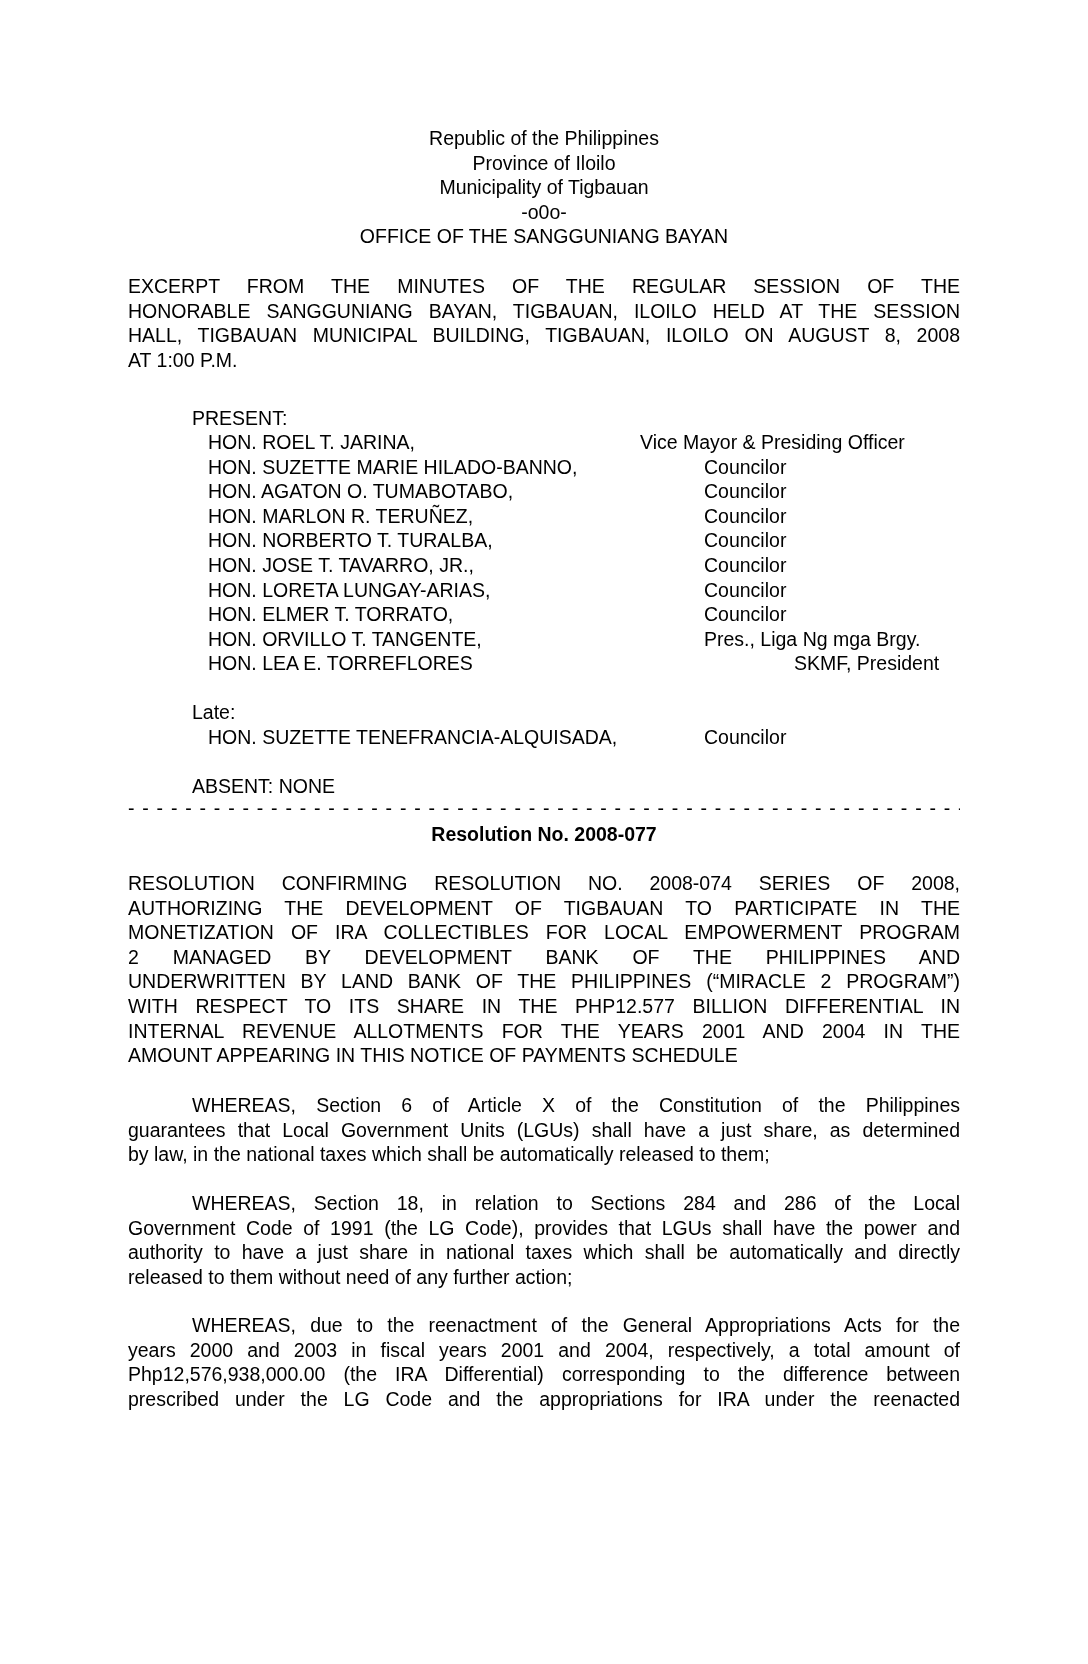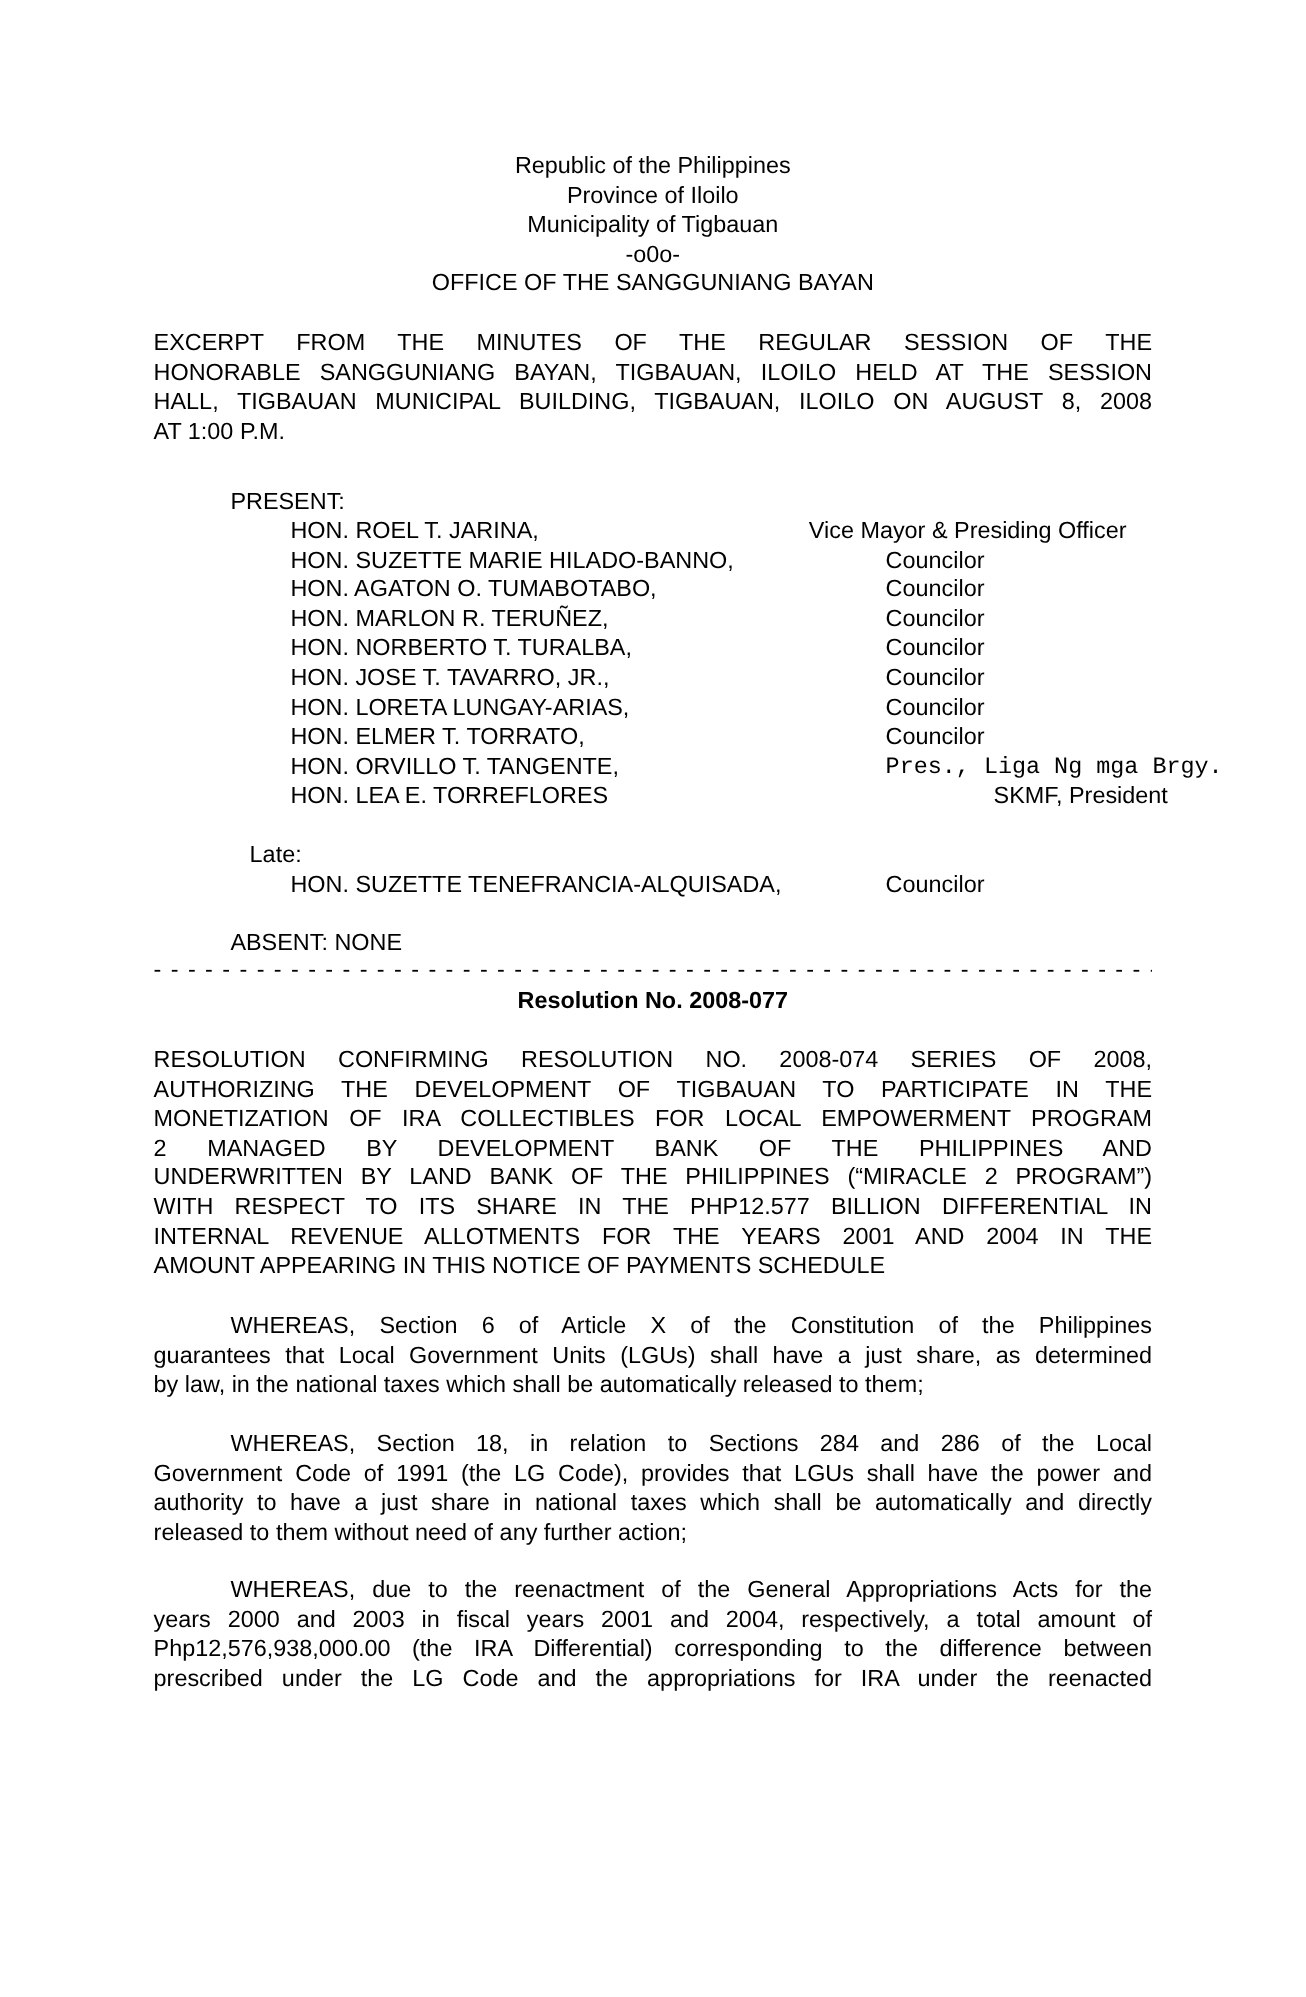--- a/index.html
+++ b/index.html
@@ -8,25 +8,25 @@
     font-family: "Liberation Sans", sans-serif; color: #000000;
     font-size: 19.5px; line-height: 24.6px;
   }
   .page { position: absolute; left: 0; top: 0; width: 1088px; height: 1396px; }
   .block { position: absolute; left: 128px; width: 832px; }
   .center { text-align: center; }
   .line { display: block; }
   .header { top: 126px; left: 128px; width: 832px; }
   .excerpt { top: 274px; }
   .present-label { position: absolute; left: 192px; top: 406px; }
-  .attendees { position: absolute; left: 208px; top: 406px; width: 760px; margin-left: 34px; }
+  .attendees { position: absolute; left: 208px; top: 406px; width: 760px; }
   .attendee { position: relative; height: 24.6px; }
   .attendee .name { position: absolute; left: 0; white-space: nowrap; }
   .attendee .role { position: absolute; white-space: nowrap; }
-  .late-label { position: absolute; left: 192px; top: 700px; margin-left: 16px; }
+  .late-label { position: absolute; left: 192px; top: 700px; }
   .absent { position: absolute; left: 192px; top: 774px; }
   .dashes { position: absolute; left: 128px; top: 796px; width: 832px; white-space: nowrap; overflow: hidden; letter-spacing: 1.2px; }
   .res-title { top: 822px; font-weight: bold; }
   .res-body { top: 871px; }
   .p1 { top: 1093px; }
   .p2 { top: 1191px; }
   .p3 { top: 1313px; }
   .text-line { display: block; text-align: justify; text-align-last: justify; }
   .text-line.last { text-align-last: left; }
   .text-line.indent { text-indent: 64px; }
@@ -81,21 +81,21 @@
     <div class="attendee">
       <span class="name">HON. LORETA LUNGAY-ARIAS,</span>
       <span class="role" style="left: 496px;">Councilor</span>
     </div>
     <div class="attendee">
       <span class="name">HON. ELMER T. TORRATO,</span>
       <span class="role" style="left: 496px;">Councilor</span>
     </div>
     <div class="attendee">
       <span class="name">HON. ORVILLO T. TANGENTE,</span>
-      <span class="role" style="left: 496px; font-family: Liberation Mono, monospace;">Pres., Liga Ng mga Brgy.</span>
+      <span class="role" style="left: 496px;">Pres., Liga Ng mga Brgy.</span>
     </div>
     <div class="attendee">
       <span class="name">HON.  LEA E. TORREFLORES</span>
       <span class="role" style="left: 586px;">SKMF,  President</span>
     </div>
   </div>
 
   <div class="late-label">Late:</div>
   <div class="attendees" style="top: 725px;">
     <div class="attendee">

